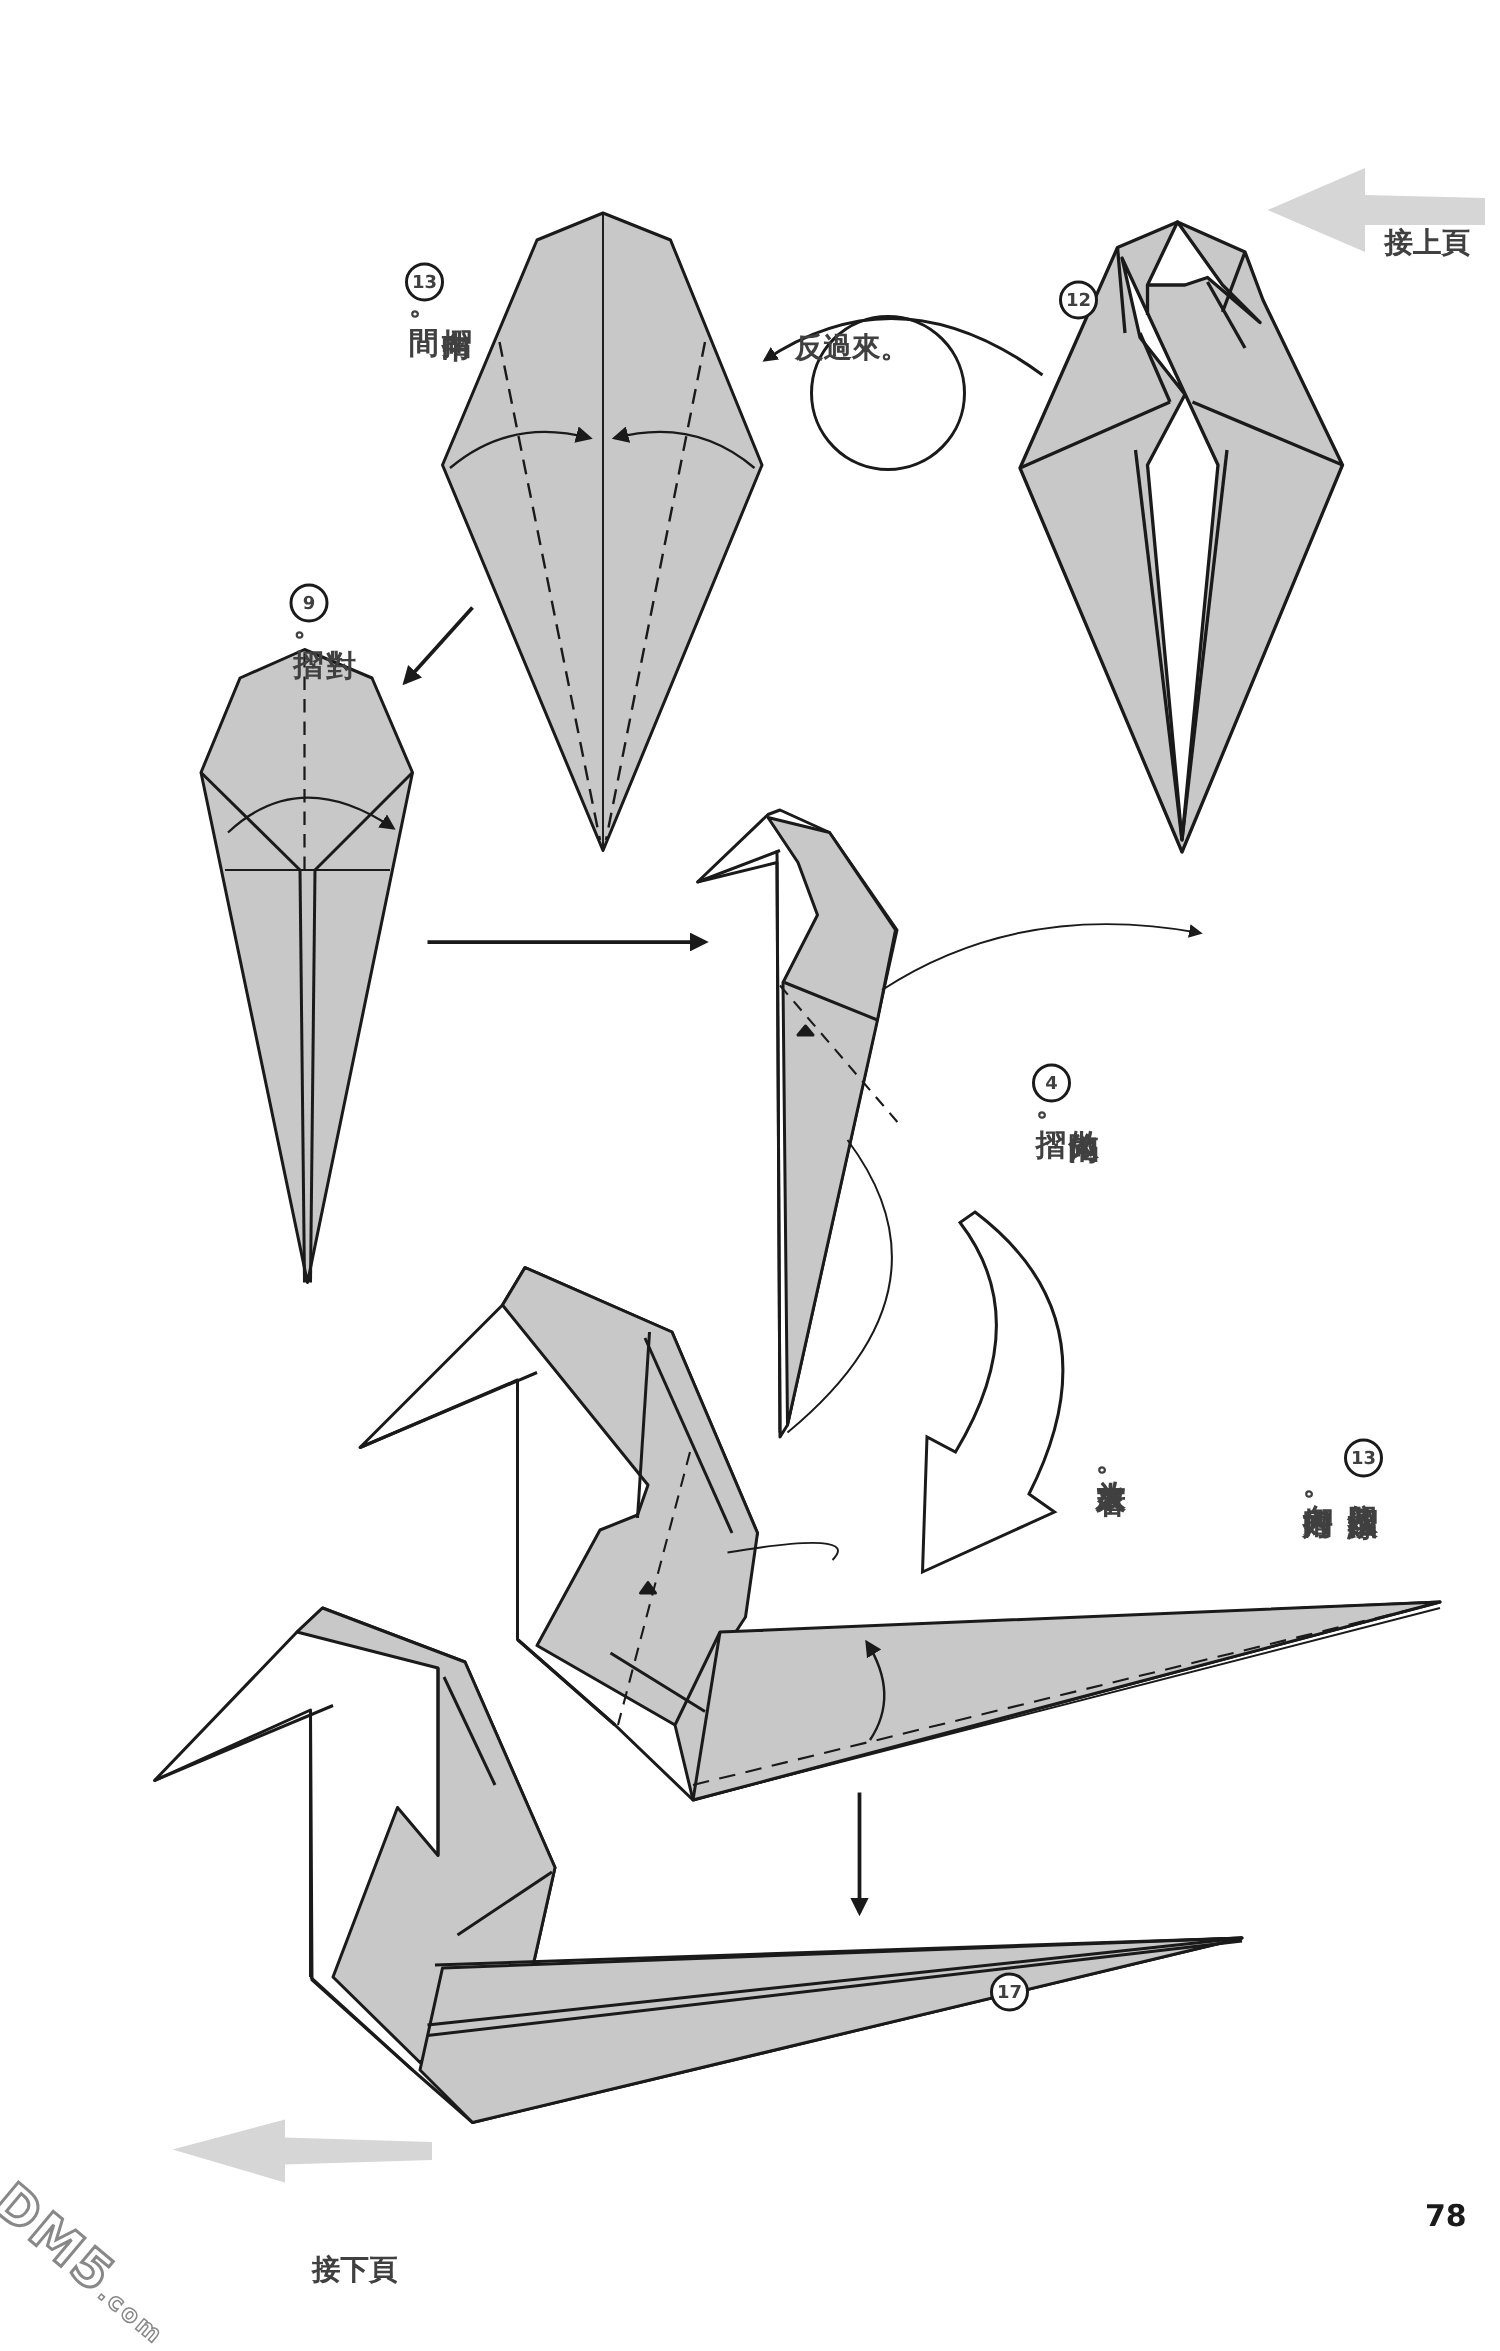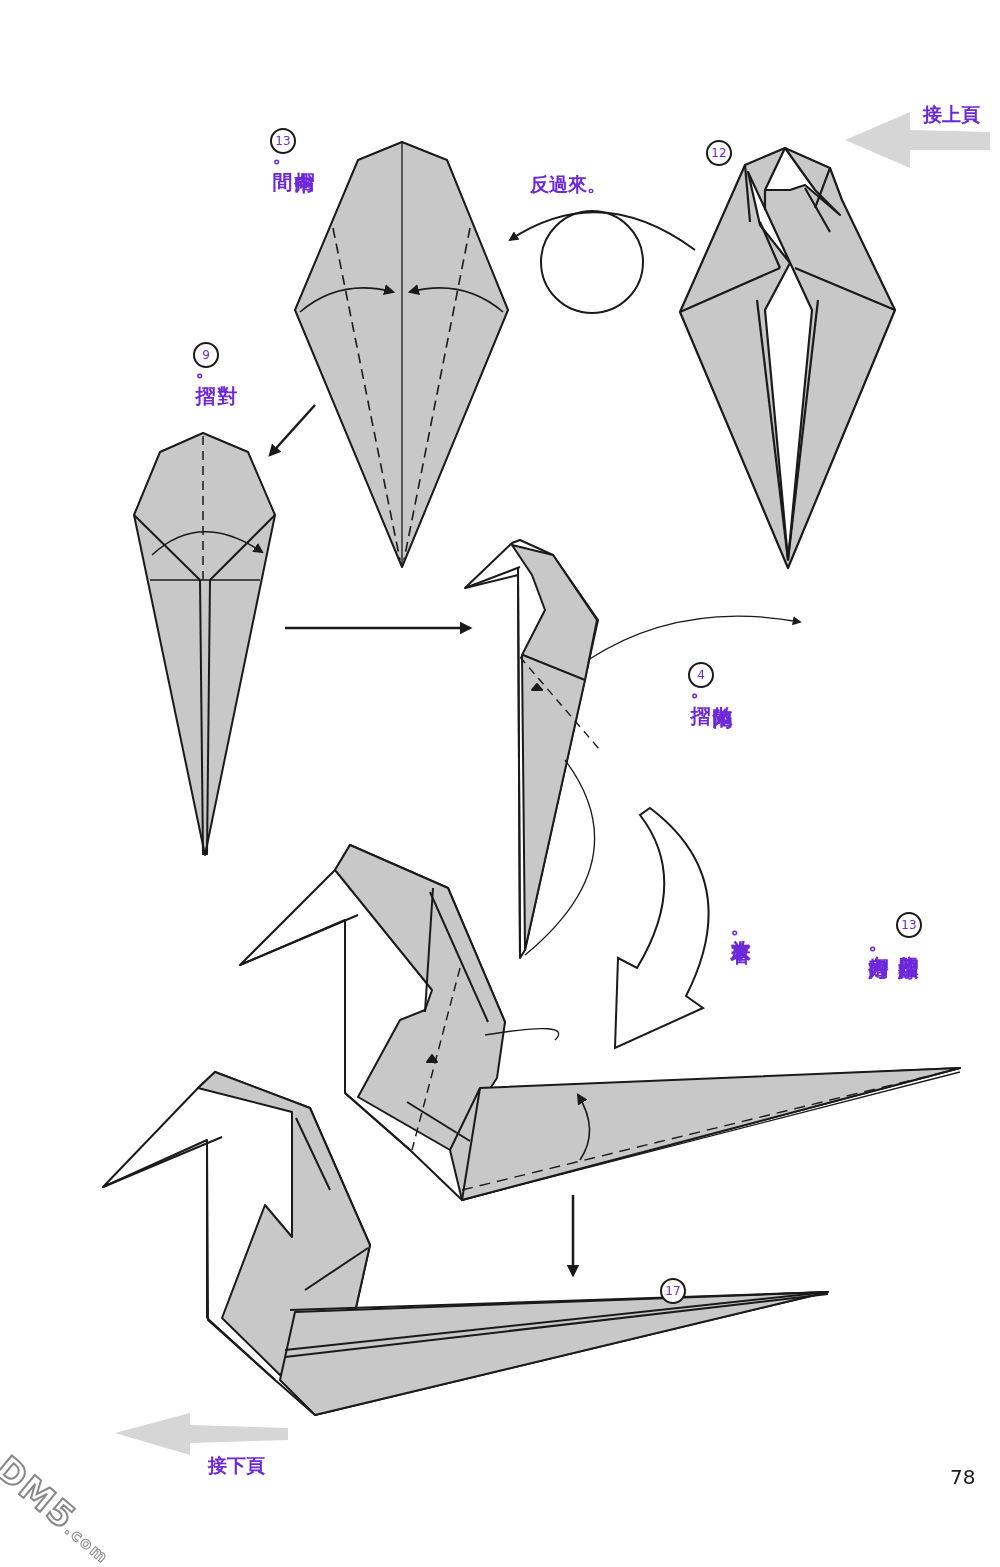--- a/index.html
+++ b/index.html
@@ -1,25 +1,25 @@
 <!DOCTYPE html>
 <html><head>
 <meta charset="utf-8">
 <style>
   html, body { margin: 0; padding: 0; background: #ffffff; }
   body { width: 1000px; height: 1567px; position: relative; overflow: hidden;
          font-family: "DejaVu Sans", sans-serif; color: #1a1a1a; }
   svg.diagram { position: absolute; left: 0; top: 0; width: 1000px; height: 1567px; }
-  .label { position: absolute; font-family: "DejaVu Sans", sans-serif; font-weight: bold; color: #6d28d9; }
+  .label { position: absolute; font-family: "DejaVu Sans", sans-serif; font-weight: bold; color: #404040; margin-top: 47px; }
   .vtext { writing-mode: vertical-rl; text-orientation: upright; font-size: 20px; line-height: 22px; letter-spacing: 1px; }
   .htext { font-size: 19px; }
   .stepnum { display: inline-block; width: 22px; height: 22px; border: 2px solid #1a1a1a; border-radius: 50%;
-             font-size: 12px; line-height: 22px; text-align: center; font-weight: normal; writing-mode: horizontal-tb;
+             font-size: 12px; line-height: 22px; text-align: center; font-weight: bold; writing-mode: horizontal-tb;
              background: #fff; position: absolute; }
-  .page-number { position: absolute; left: 950px; top: 1465px; font-size: 20px; font-weight: normal; }
+  .page-number { position: absolute; left: 950px; top: 1465px; font-size: 20px; font-weight: bold; }
   .watermark { position: absolute; left: 14px; top: 1448px; font-size: 34px; font-weight: bold; color: #fff;
                -webkit-text-stroke: 2px #888; transform: rotate(40deg); transform-origin: left top; letter-spacing: 2px; }
   .watermark small { font-size: 16px; -webkit-text-stroke: 1px #888; }
 </style>
 </head>
 <body>
 
 <svg class="diagram" viewBox="0 0 1000 1567" xmlns="http://www.w3.org/2000/svg">
   <defs>
     <marker id="ah" viewBox="0 0 10 10" refX="8" refY="5" markerWidth="7" markerHeight="7" orient="auto">
@@ -161,20 +161,20 @@
 
 <div class="label vtext" style="left:730px; top:924px;">放大來看。</div>
 
 <div class="label" style="left:866px; top:912px; width:56px; height:140px;">
   <span class="stepnum" style="left:30px; top:0;">13</span>
   <div class="vtext" style="position:absolute; left:32px; top:28px;">依凹凸摺線</div>
   <div class="vtext" style="position:absolute; left:2px; top:28px;">向內摺好。</div>
 </div>
 
 <div class="label" style="left:660px; top:1264px;">
-  <span class="stepnum" style="left:0; top:14px;">17</span>
+  <span class="stepnum" style="left:0; top:4px;">17</span>
 </div>
 
 <div class="page-number">78</div>
 
 <div class="watermark">
   <span>DM5</span><small>.com</small>
 </div>
 
 </body></html>

